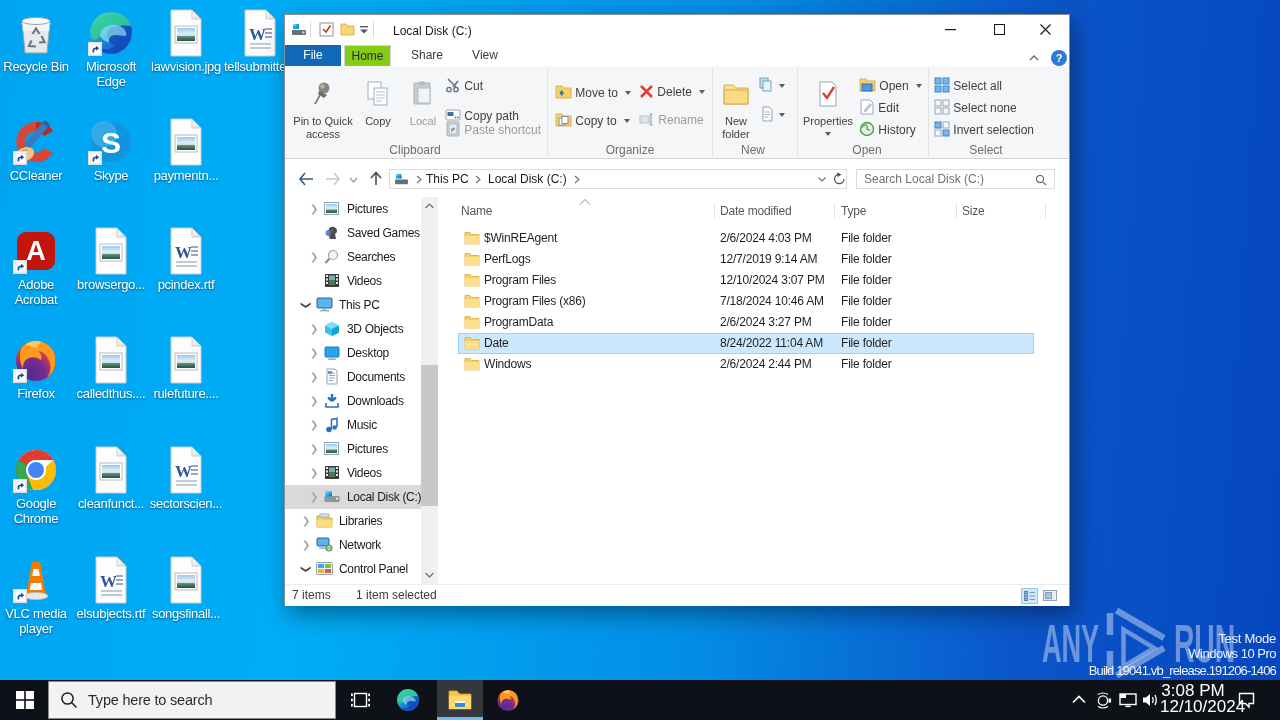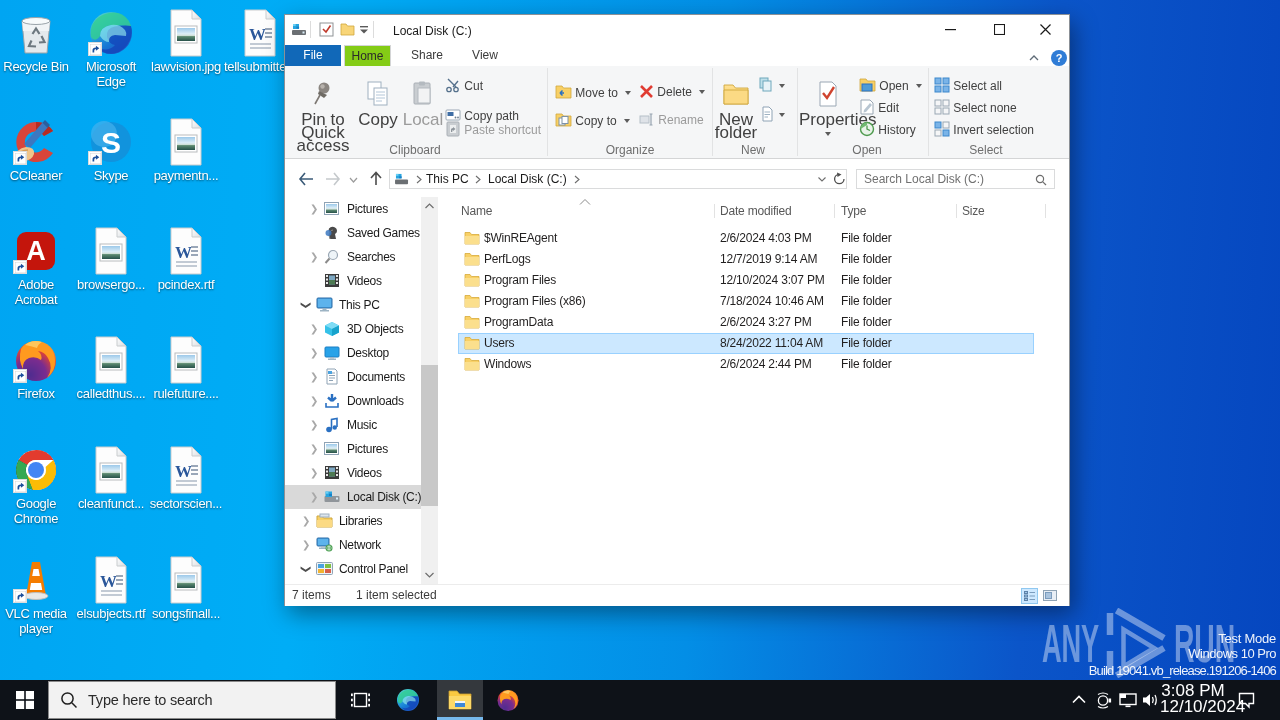--- a/index.html
+++ b/index.html
@@ -18,21 +18,21 @@
 border:1px solid #8b9096;box-shadow:4px 8px 22px rgba(0,0,0,0.4);font-size:12px;color:#1a1a1a;}
 #titlebar{position:absolute;left:0;top:0;width:100%;height:30px;background:#fff;}
 #tabrow{position:absolute;left:0;top:30px;width:100%;height:21px;background:#fff;}
 #ribbon{position:absolute;left:0;top:51px;width:100%;height:93px;background:#f5f6f7;border-bottom:1px solid #d4d5d6;}
 #addrrow{position:absolute;left:0;top:145px;width:100%;height:37px;background:#fff;}
 #mainarea{position:absolute;left:0;top:182px;width:100%;height:387px;background:#fff;}
 #statusbar{position:absolute;left:0;top:569px;width:100%;height:22px;background:#fff;border-top:1px solid #ececec;}
 .tab{position:absolute;top:0;height:21px;line-height:21px;text-align:center;font-size:12px;color:#3b3b3b;}
 .glabel{position:absolute;bottom:1px;font-size:12px;color:#6e6e6e;text-align:center;line-height:13px;}
 .gsep{position:absolute;top:2px;bottom:2px;width:1px;background:#e2e3e4;}
-.bigbtn{position:absolute;top:15px;text-align:center;font-size:17px;color:#414141;line-height:13px;}
+.bigbtn{position:absolute;top:15px;text-align:center;font-size:11px;color:#414141;line-height:13px;}
 .srow{position:absolute;font-size:12px;color:#414141;white-space:nowrap;}
 .dis{color:#9b9b9b;}
 .drop{display:inline-block;width:0;height:0;border-left:3.5px solid transparent;border-right:3.5px solid transparent;border-top:4px solid #5b5b5b;vertical-align:2px;margin-left:4px;}
 
 .nav{position:absolute;font-size:12px;letter-spacing:-0.3px;color:#1a1a1a;height:24px;line-height:24px;white-space:nowrap;}
 .chev{position:absolute;color:#a8a8a8;font-size:10px;}
 .chevd{display:inline-block;transform:rotate(90deg);}
 
 .hdr{position:absolute;top:4px;font-size:12px;color:#585858;line-height:21px;letter-spacing:-0.2px;}
 .frow{position:absolute;left:173px;width:576px;height:21px;line-height:21px;font-size:12px;letter-spacing:-0.2px;color:#211f1f;}
@@ -766,21 +766,21 @@
           </svg>
           <span class="fname">ProgramData</span>
           <span class="fdate">2/6/2024 3:27 PM</span>
           <span class="ftype">File folder</span>
         </div>
       <div class="frow" style="top:136px;background:#cce8ff;box-shadow:inset 0 0 0 1px #99d1ff;">
           <svg class="folder16" width="16" height="14" viewBox="0 0 16 14">
             <path d="M1 1.5 L6 1.5 L7.5 3.5 L15 3.5 L15 13 L1 13 Z" fill="#f8d066" stroke="#d8ab3a" stroke-width="0.8"></path>
             <path d="M1 5 L15 5 L15 13 L1 13 Z" fill="#fbdf8d"></path>
           </svg>
-          <span class="fname">Users</span>
+          <span class="fname">Date</span>
           <span class="fdate">8/24/2022 11:04 AM</span>
           <span class="ftype">File folder</span>
         </div>
       <div class="frow" style="top:157px;">
           <svg class="folder16" width="16" height="14" viewBox="0 0 16 14">
             <path d="M1 1.5 L6 1.5 L7.5 3.5 L15 3.5 L15 13 L1 13 Z" fill="#f8d066" stroke="#d8ab3a" stroke-width="0.8"></path>
             <path d="M1 5 L15 5 L15 13 L1 13 Z" fill="#fbdf8d"></path>
           </svg>
           <span class="fname">Windows</span>
           <span class="fdate">2/6/2024 2:44 PM</span>

